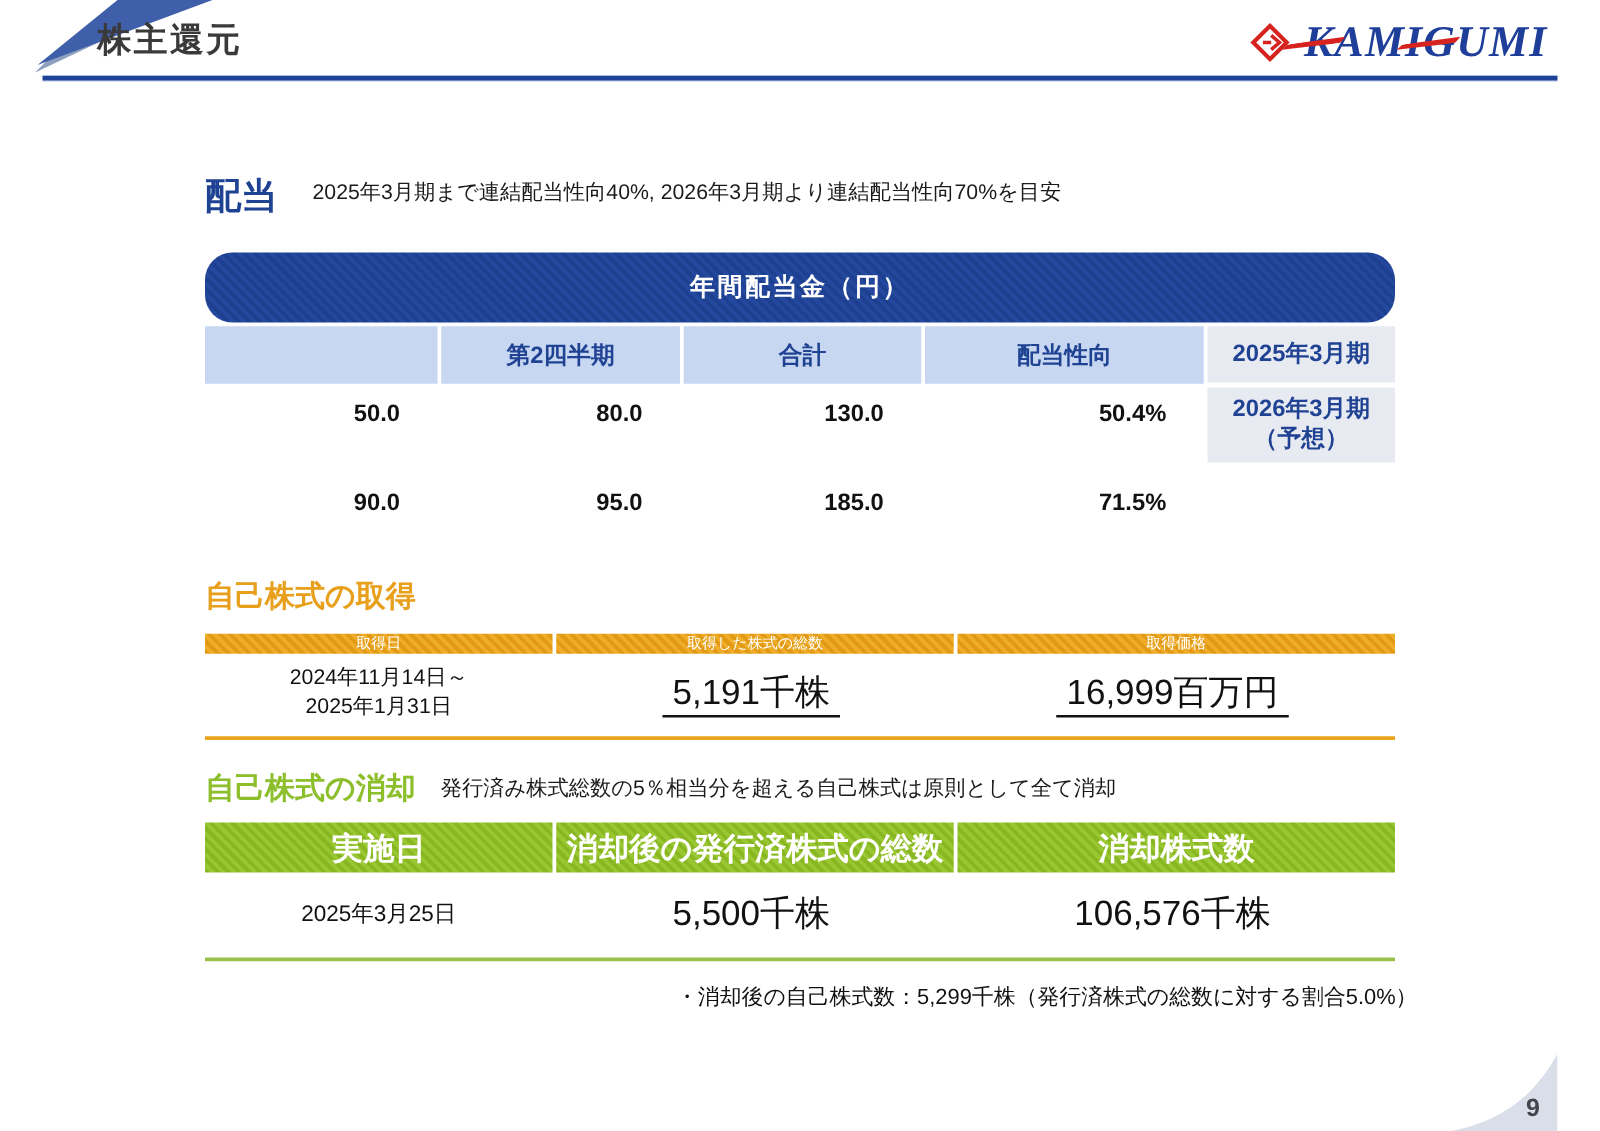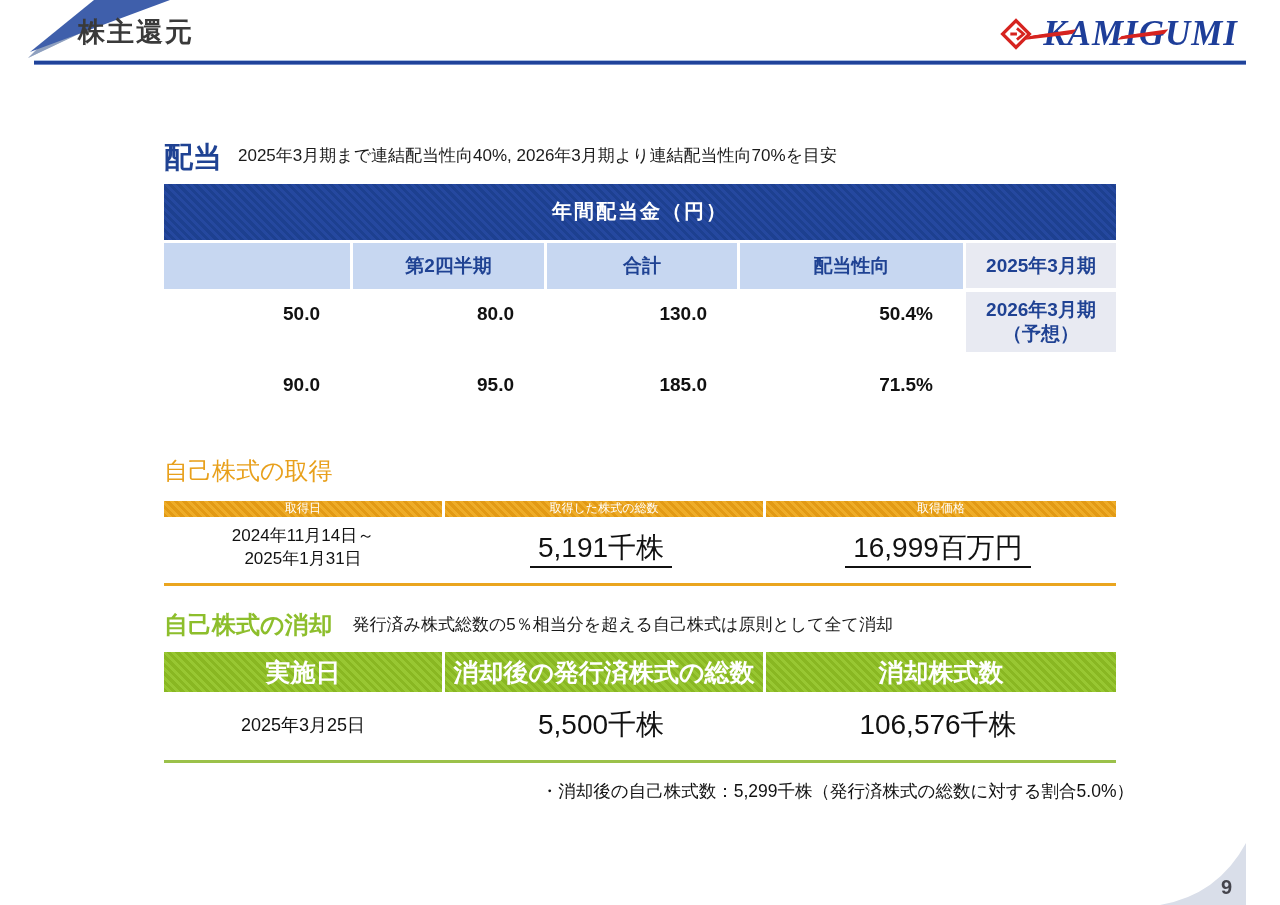--- a/index.html
+++ b/index.html
@@ -26,40 +26,40 @@
     clip-path:polygon(0 55%,10% 0,100% 30%,90% 100%);}
   .swoosh-a{left:26px;top:16px;width:52px;transform:rotate(-10deg)}
   .swoosh-g{left:118px;top:16px;width:52px;transform:rotate(-10deg)}
   .rule{
     position:absolute;left:34px;right:34px;top:60px;height:5px;
     background:linear-gradient(#aabde0 0 1px,#20439a 1px 4px,#7089c6 4px 5px);
   }
   
   .content{position:absolute;left:164px;top:142px;width:952px}
   
-  .div-head{display:flex;align-items:center;gap:16px;margin-bottom:10px}
+  .div-head{display:flex;align-items:flex-start;gap:28px;margin-bottom:28px}
   .div-title{font-size:29px;font-weight:bold;color:#1f4293;line-height:1.1}
   .div-sub{font-size:17px;color:#1a1a1a;padding-bottom:4px}
   .t1{display:grid;grid-template-columns:186px 191px 190px 223px 1fr;gap:3px;background:#fff}
   .stripe-navy{background:repeating-linear-gradient(45deg,#1d4090 0 3px,#25489f 3px 6px)}
   .stripe-orange{background:repeating-linear-gradient(45deg,#e29a15 0 3px,#eeac28 3px 6px)}
   .stripe-green{background:repeating-linear-gradient(45deg,#89b722 0 3px,#98c732 3px 6px)}
   .t1-banner{
     grid-column:1/-1;height:56px;color:#fff;font-size:20px;font-weight:bold;
-    display:flex;align-items:center;justify-content:center;letter-spacing:2px;
+    display:flex;align-items:center;justify-content:center;letter-spacing:2px;border-radius:22px;
   }
   .cell{display:flex;align-items:center;justify-content:center}
   .t1-ch{height:46px;background:#c7d7f1;color:#1f4293;font-weight:bold;font-size:19px}
   .t1-label{background:#e8eaf2;color:#1f4293;font-weight:bold;font-size:19px;
     text-align:center;white-space:pre-line;line-height:1.25}
   .t1-val{background:#fff;color:#111;font-weight:bold;font-size:19px;
     justify-content:flex-end;padding-right:30px;box-sizing:border-box}
   .h45{height:45px}.h60{height:60px}
   
-  .sec2-title{margin-top:40px;font-size:24px;font-weight:normal;color:#e8a01c}
+  .sec2-title{margin-top:28px;font-size:24px;font-weight:bold;color:#e8a01c}
   .t2-head{margin-top:14px;display:grid;grid-template-columns:278px 318px 1fr;gap:3px}
   .t2-ch{height:16px;color:#fff;font-weight:normal;font-size:12px}
   .t2-body{display:grid;grid-template-columns:278px 318px 1fr;
     border-bottom:3px solid #eaa51f;padding:8px 0 12px;align-items:center}
   .period{font-size:17px;color:#111;text-align:center;white-space:pre-line;line-height:1.35}
   .bigval{font-size:28px;color:#111;text-align:center;font-family:"Liberation Sans","DejaVu Sans",sans-serif}
   .bigval .u{border-bottom:2px solid #111;padding:0 8px 3px}
   
   .sec3-head{margin-top:26px;display:flex;align-items:flex-end;gap:20px}
   .sec3-title{font-size:24px;font-weight:bold;color:#8dbe2c;line-height:1.1}

